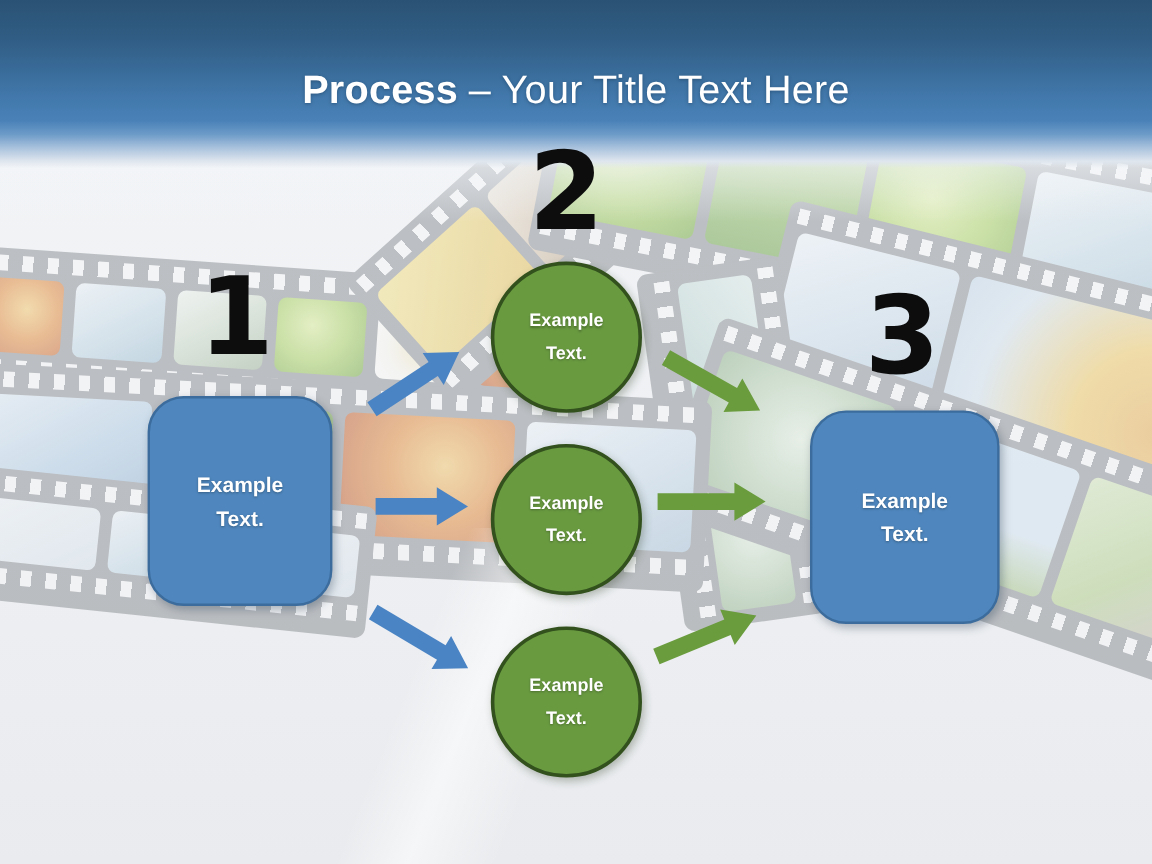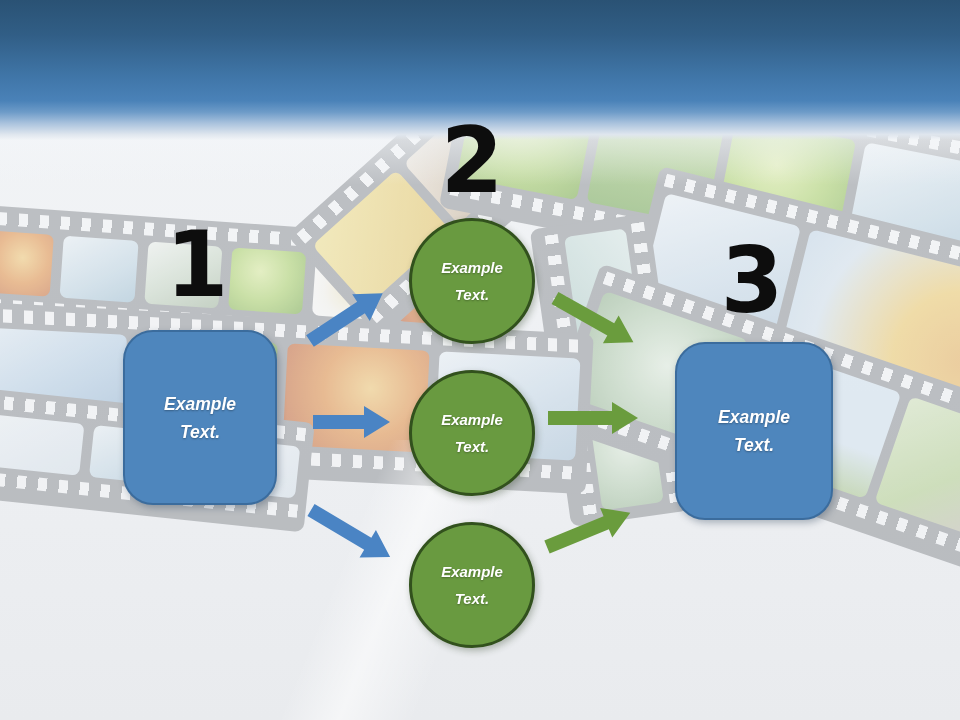--- a/index.html
+++ b/index.html
@@ -53,21 +53,21 @@
   
   .num { position:absolute; width:100px; text-align:center; z-index:6;
     color:#0d0d0d; font-family:"DejaVu Sans", sans-serif; font-weight:700;
     font-size:90px; line-height:90px; }
   .box { position:absolute; z-index:5; background:#4e86bd; border:2.5px solid #3b6c9d;
     border-radius:30px; box-shadow:2px 3px 7px rgba(45,65,90,.35);
     display:flex; align-items:center; justify-content:center; box-sizing:border-box; }
   .circle { position:absolute; z-index:5; background:#699a40; border:3px solid #32511d;
     border-radius:50%; box-shadow:2px 3px 7px rgba(40,60,30,.32);
     display:flex; align-items:center; justify-content:center; box-sizing:border-box; }
-  .lbl { color:#ffffff; font-weight:700; font-style:italic; text-align:center;
+  .lbl { color:#ffffff; font-weight:700; text-align:center;
     text-shadow:0 1px 2px rgba(0,0,0,.3); }
   .box .lbl { font-size:17.5px; line-height:28px; width:104px; }
   .circle .lbl { font-size:15px; line-height:27px; width:86px; }
 
   .arrows { position:absolute; inset:0; z-index:4; }
 </style>
 </head>
 <body>
 
 <div class="slide">
@@ -154,20 +154,23 @@
         <div class="frame f-pale"></div>
       </div>
       <div class="holes"></div>
     </div>
   </div>
 
   <div class="fog-top"></div>
   <div class="sheen"></div>
 
   <div class="header"></div>
+  <div class="title">
+    <span class="t-bold">Process</span><span class="t-rest">– Your Title Text Here</span>
+  </div>
 
   <svg class="arrows" width="960" height="720" viewBox="0 0 960 720">
     <g transform="translate(310,341) rotate(-33.3)">
       <polygon fill="#4a84c4" points="0,-7 61,-7 61,-16 87,0 61,16 61,7 0,7"></polygon>
     </g>
     <g transform="translate(313,422)">
       <polygon fill="#4a84c4" points="0,-7 51,-7 51,-16 77,0 51,16 51,7 0,7"></polygon>
     </g>
     <g transform="translate(311,510) rotate(30.7)">
       <polygon fill="#4a84c4" points="0,-7 66,-7 66,-16 92,0 66,16 66,7 0,7"></polygon>

